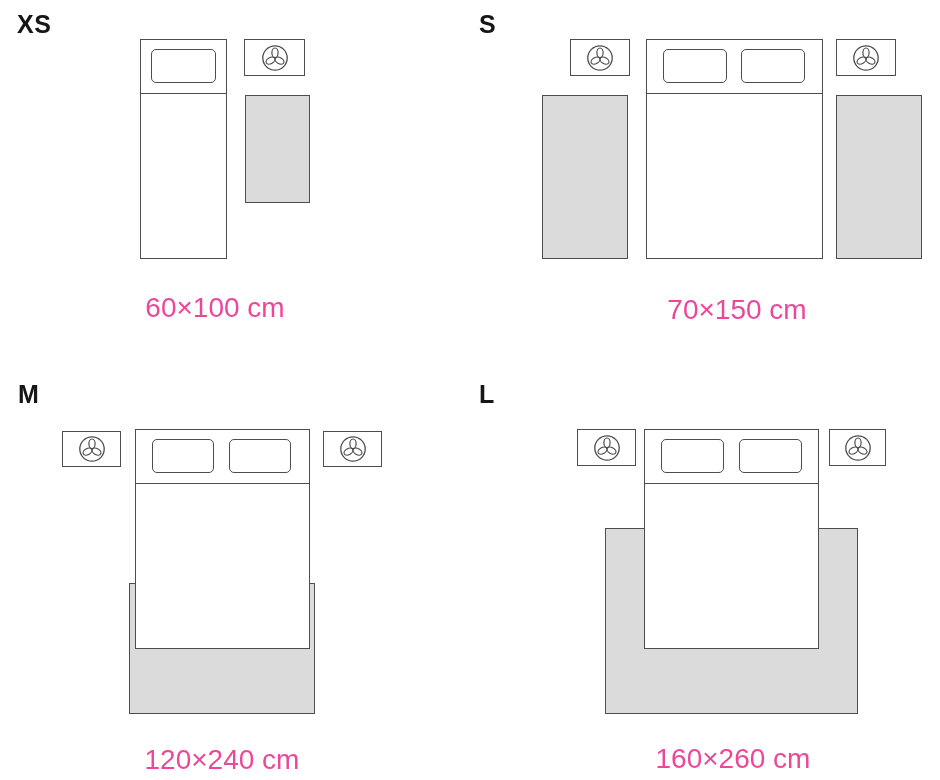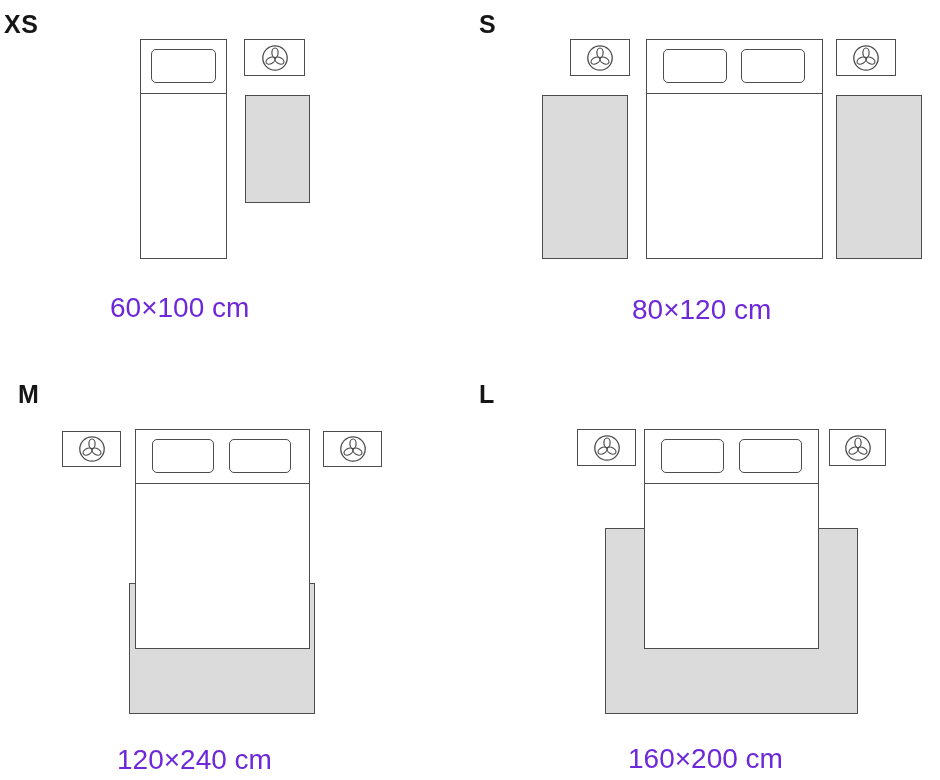--- a/index.html
+++ b/index.html
@@ -20,24 +20,24 @@
     position: absolute;
     font-size: 25px;
     font-weight: 700;
     color: #161616;
     letter-spacing: 0.5px;
     line-height: 1;
   }
   .caption {
     position: absolute;
     width: 210px;
-    text-align: left;
+    text-align: center;
     font-size: 28px;
     font-weight: 400;
-    color: #6d28d9;
+    color: #ec4899;
     line-height: 28px;
   }
 
   .rug {
     position: absolute;
     box-sizing: border-box;
     background: var(--rug-fill, #dbdbdb);
     border: 1.4px solid var(--line, #4d4d4d);
     z-index: 1;
   }
@@ -74,21 +74,21 @@
     justify-content: center;
   }
   .nightstand svg { display: block; }
 </style>
 </head>
 <body>
 
 <div class="canvas">
 
   <section>
-    <div class="size-label" style="left:4px; top:12px;">XS</div>
+    <div class="size-label" style="left:17px; top:12px;">XS</div>
 
     <div class="rug" style="left:245px; top:95px; width:65px; height:108px;"></div>
 
     <div class="bed" style="left:140px; top:39px; width:87px; height:220px;">
       <div class="headboard">
         <div class="pillow" style="left:10px; width:65px;"></div>
       </div>
     </div>
 
     <div class="nightstand" style="left:244px; top:39px; width:61px; height:37px;">
@@ -133,21 +133,21 @@
       <svg width="30" height="30" viewBox="0 0 30 30">
         <circle cx="15" cy="15" r="12.2" fill="none" stroke="#4d4d4d" stroke-width="1.3"></circle>
         <g fill="none" stroke="#4d4d4d" stroke-width="1.2">
           <ellipse cx="15" cy="9.8" rx="3.1" ry="4.8"></ellipse>
           <ellipse cx="15" cy="9.8" rx="3.1" ry="4.8" transform="rotate(120 15 15)"></ellipse>
           <ellipse cx="15" cy="9.8" rx="3.1" ry="4.8" transform="rotate(240 15 15)"></ellipse>
         </g>
       </svg>
     </div>
 
-    <div class="caption" style="left:632px; top:296px;">80×120 cm</div>
+    <div class="caption" style="left:632px; top:296px;">70×150 cm</div>
   </section>
 
   <section>
     <div class="size-label" style="left:18px; top:382px;">M</div>
 
     <div class="rug" style="left:129px; top:583px; width:186px; height:131px;"></div>
 
     <div class="nightstand" style="left:62px; top:431px; width:59px; height:36px;">
       <svg width="30" height="30" viewBox="0 0 30 30">
         <circle cx="15" cy="15" r="12.2" fill="none" stroke="#4d4d4d" stroke-width="1.3"></circle>
@@ -207,16 +207,16 @@
       <svg width="30" height="30" viewBox="0 0 30 30">
         <circle cx="15" cy="15" r="12.2" fill="none" stroke="#4d4d4d" stroke-width="1.3"></circle>
         <g fill="none" stroke="#4d4d4d" stroke-width="1.2">
           <ellipse cx="15" cy="9.8" rx="3.1" ry="4.8"></ellipse>
           <ellipse cx="15" cy="9.8" rx="3.1" ry="4.8" transform="rotate(120 15 15)"></ellipse>
           <ellipse cx="15" cy="9.8" rx="3.1" ry="4.8" transform="rotate(240 15 15)"></ellipse>
         </g>
       </svg>
     </div>
 
-    <div class="caption" style="left:628px; top:745px;">160×200 cm</div>
+    <div class="caption" style="left:628px; top:745px;">160×260 cm</div>
   </section>
 
 </div>
 
 </body></html>

